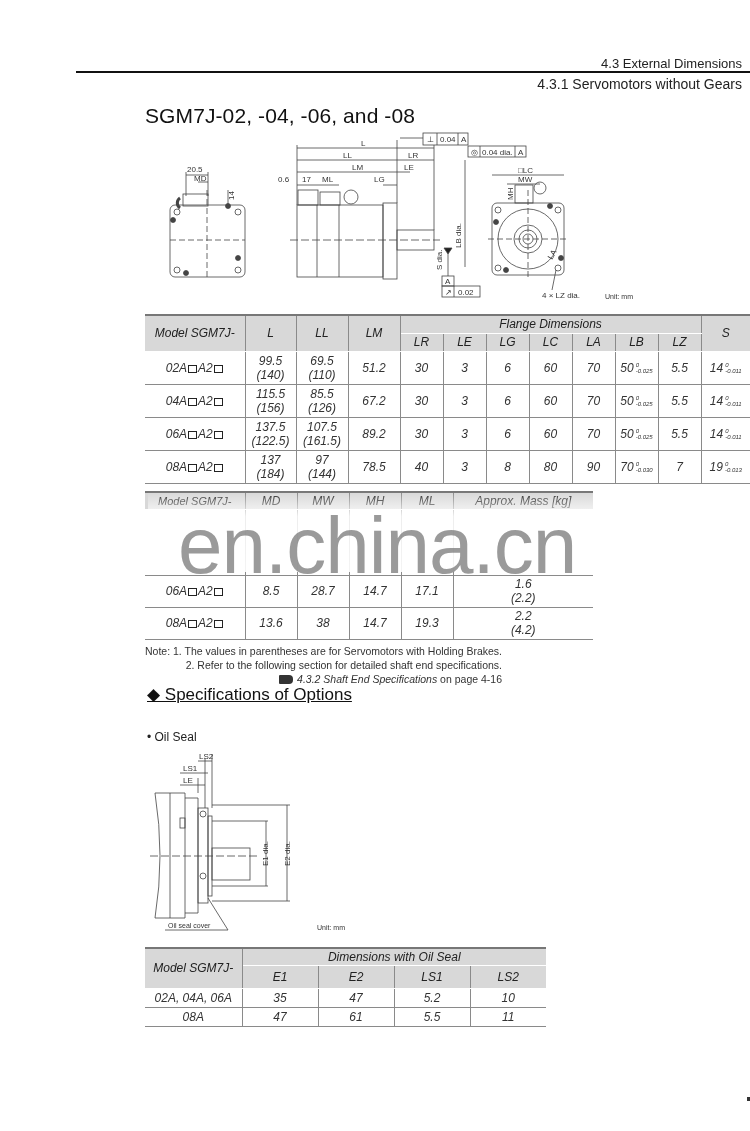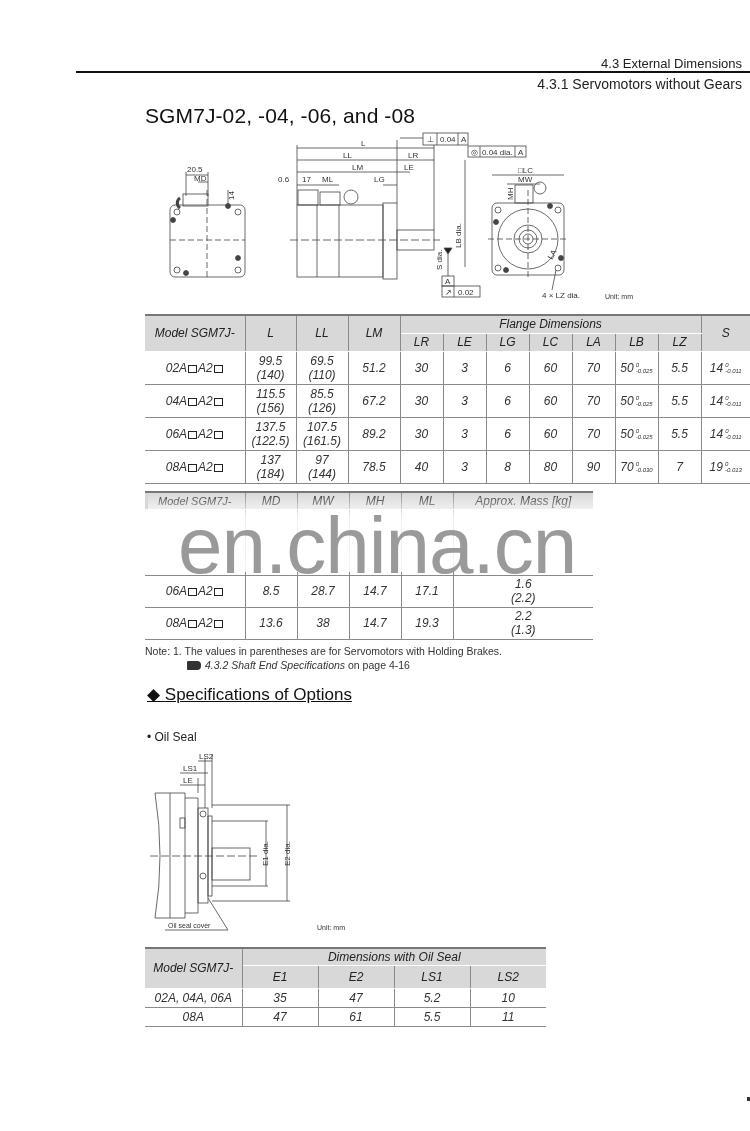--- a/index.html
+++ b/index.html
@@ -23,21 +23,21 @@
   table.dim th:last-child, table.dim td:last-child { border-right: none; }
   table.dim tr.top-rule th { border-top: 2px solid #777; }
   .sup { display: inline-block; font-size: 6px; line-height: 6px; vertical-align: middle; text-align: left; margin-left: 2px; }
   .sup span { display: block; }
   .model-sq { display: inline-block; width: 9px; height: 8px; border: 1.5px solid #222; vertical-align: -1px; margin: 0 1px; }
 
   .watermark { position: absolute; left: 178px; top: 492px; width: 420px; height: 100px; pointer-events: none; }
   .watermark .haze { position: absolute; left: -30px; top: 0; width: 460px; height: 80px; background: linear-gradient(to bottom, rgba(255,255,255,0.0), rgba(255,255,255,0.85) 30%, rgba(255,255,255,0.9)); }
   .watermark .wm-text { position: absolute; left: 0; top: 14px; font-size: 80px; color: rgba(120,120,120,0.75); letter-spacing: -1px; font-family: "Liberation Sans", sans-serif; line-height: 80px; }
 
-  .notes { position: absolute; left: 145px; top: 644px; font-size: 10.5px; color: #333; line-height: 14px; }
+  .notes { position: absolute; left: 145px; top: 644px; font-size: 10.5px; color: #333; line-height: 14px; text-align: right; }
   .notes .n2 { padding-left: 29px; }
   .notes .ref { padding-left: 42px; font-style: italic; }
   .notes .ref .plain { font-style: normal; }
   .ref-icon { display: inline-block; width: 14px; height: 9px; background: #333; vertical-align: -1px; margin-right: 4px; border-radius: 1px 4px 4px 1px; }
 
   .opt-title { position: absolute; left: 147px; top: 684px; font-size: 17px; color: #111; text-decoration: underline; }
   .opt-bullet { position: absolute; left: 147px; top: 730px; font-size: 12px; color: #222; }
 
   .corner-mark { position: absolute; right: 0; top: 1097px; width: 3px; height: 4px; background: #333; }
 </style>
@@ -317,33 +317,34 @@
         </td>
   </tr>
   <tr style="height:32px;">
     <td><span>08A</span><span class="model-sq"></span><span>A2</span><span class="model-sq"></span></td>
     <td>13.6</td>
     <td>38</td>
     <td>14.7</td>
     <td>19.3</td>
     <td>
           <div>2.2</div>
-          <div>(1.3)</div>
+          <div>(4.2)</div>
         </td>
   </tr>
 </tbody>
   </table>
 
 <div class="watermark">
   <div class="haze"></div>
   <div class="wm-text">en.china.cn</div>
 </div>
 
 <div class="notes">
   <div>Note: 1. The values in parentheses are for Servomotors with Holding Brakes.</div>
+  <div class="n2">2. Refer to the following section for detailed shaft end specifications.</div>
   <div class="ref">
     <span class="ref-icon"></span><span>4.3.2 Shaft End Specifications</span><span class="plain"> on page 4-16</span>
   </div>
 </div>
 
 <div class="opt-title">◆ Specifications of Options</div>
 <div class="opt-bullet">• Oil Seal</div>
 
 <div class="drawing" style="left:150px; top:748px;">
   <svg width="210" height="190" viewBox="0 0 210 190" xmlns="http://www.w3.org/2000/svg" stroke="#444" fill="none" stroke-width="0.8">

